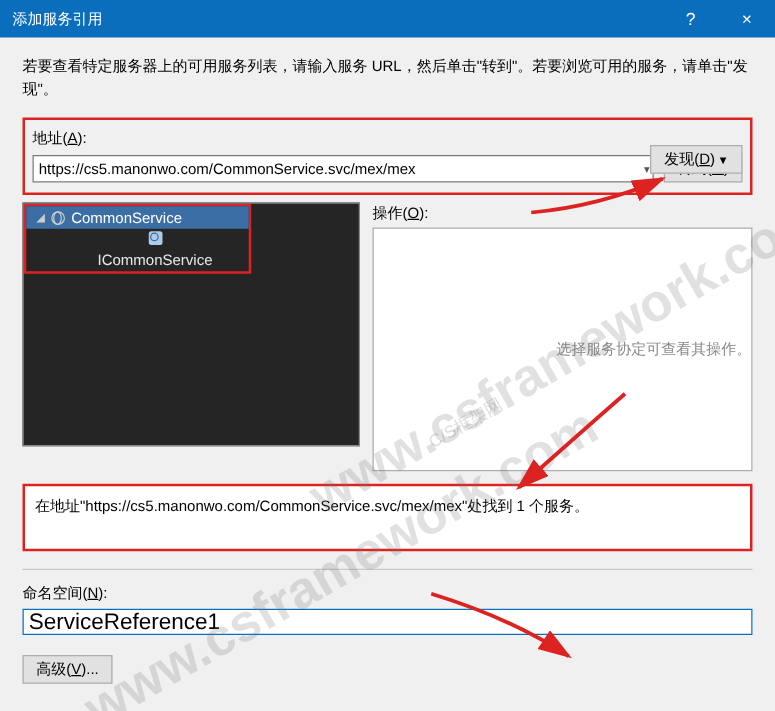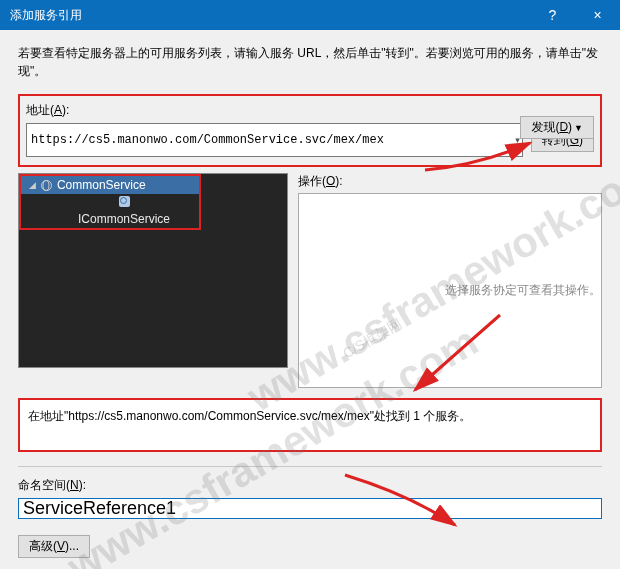--- a/index.html
+++ b/index.html
@@ -12,21 +12,21 @@
     .titlebar-btn.close { background: transparent; }
     
     .content { padding: 14px 18px 12px 18px; }
     .instruction { font-size: 12px; color: #000; line-height: 1.5; margin-bottom: 14px; }
     
     .addr-section { border: 2px solid #d22; padding: 6px 6px 8px 6px; margin-bottom: 6px; }
     .label { font-size: 12px; margin-bottom: 4px; display: block; }
     .label u { text-decoration: underline; }
     .addr-row { display: flex; gap: 8px; align-items: center; }
     .addr-input-wrap { flex: 1; position: relative; }
-    .addr-input { width: 100%; height: 34px; border: 1px solid #7a7a7a; padding: 0 18px 0 4px; font-size: 12px; background: #fff; font-family: Liberation Mono, monospace; }
+    .addr-input { width: 100%; height: 22px; border: 1px solid #7a7a7a; padding: 0 18px 0 4px; font-size: 12px; background: #fff; }
     .combo-arrow { position: absolute; right: 3px; top: 50%; transform: translateY(-50%); font-size: 9px; color: #555; pointer-events: none; }
     .btn { height: 23px; padding: 0 10px; border: 1px solid #adadad; background: #e1e1e1; font-size: 12px; cursor: pointer; }
     .btn u { text-decoration: underline; }
     .discover-btn { position: absolute; right: 26px; top: 116px; }
     .discover-arrow { font-size: 9px; margin-left: 2px; }
     
     .panes { display: flex; gap: 10px; margin-top: 2px; }
     .pane-left { width: 270px; }
     .pane-right { flex: 1; }
     .pane-label { font-size: 12px; margin-bottom: 3px; }

